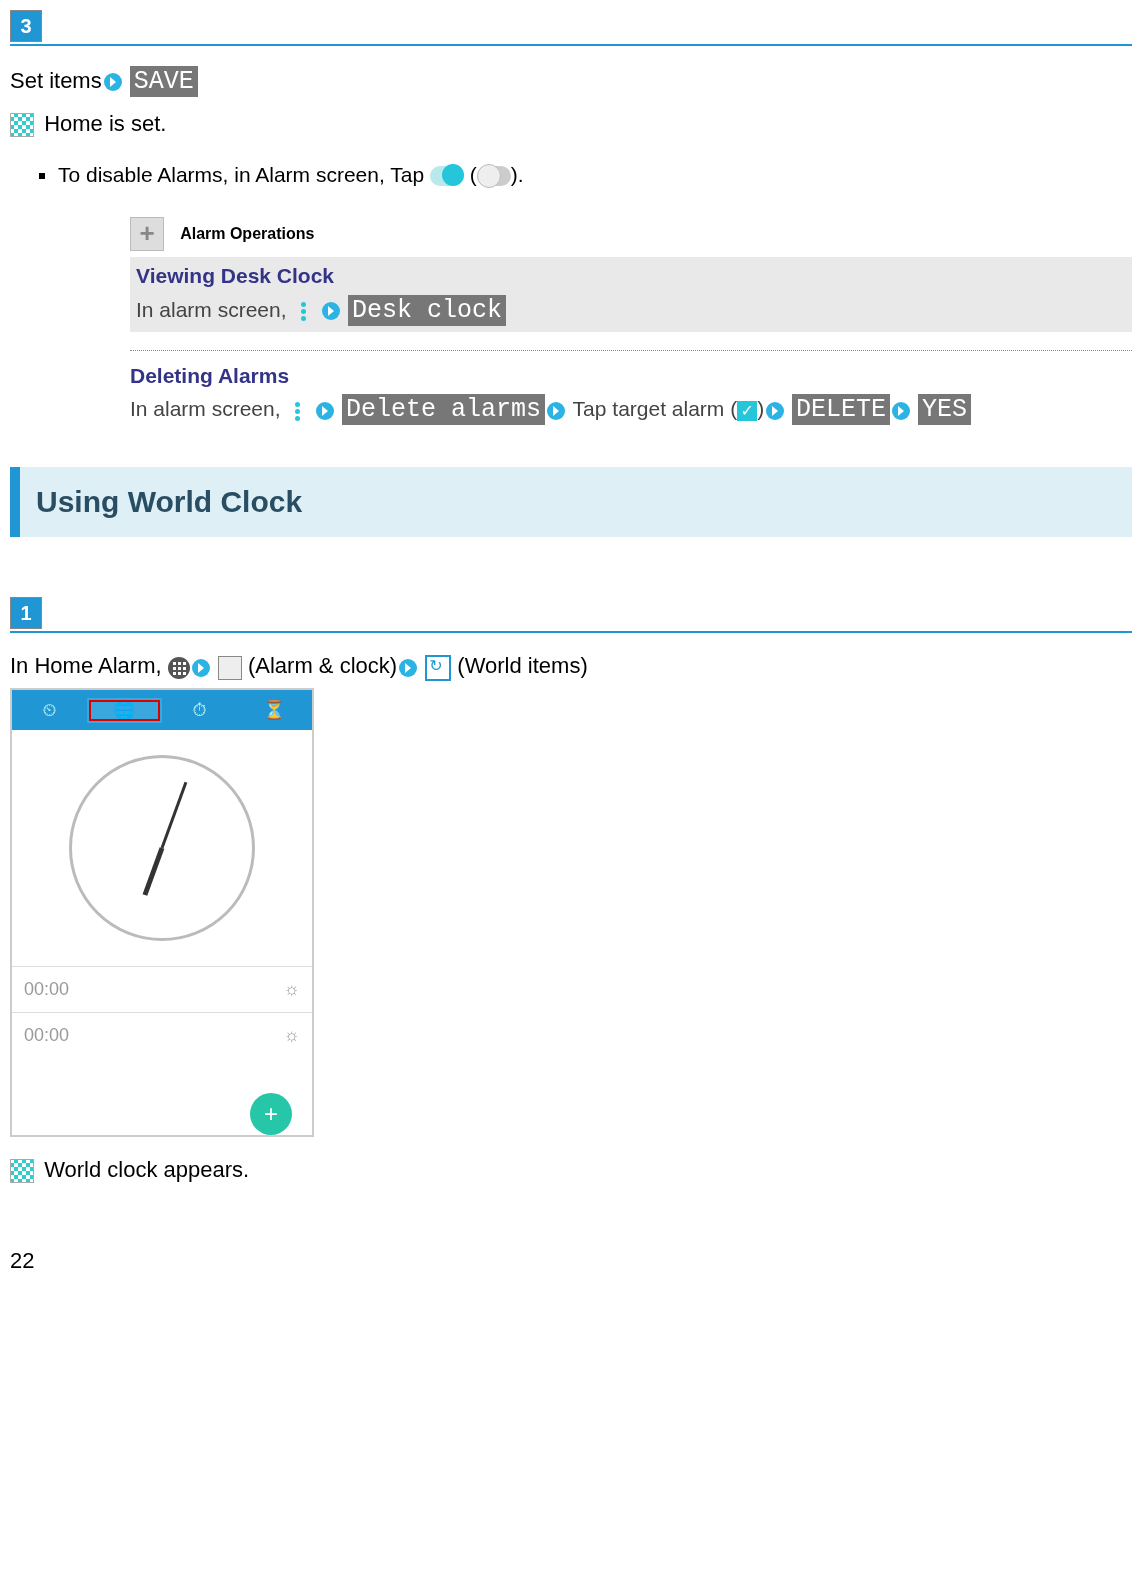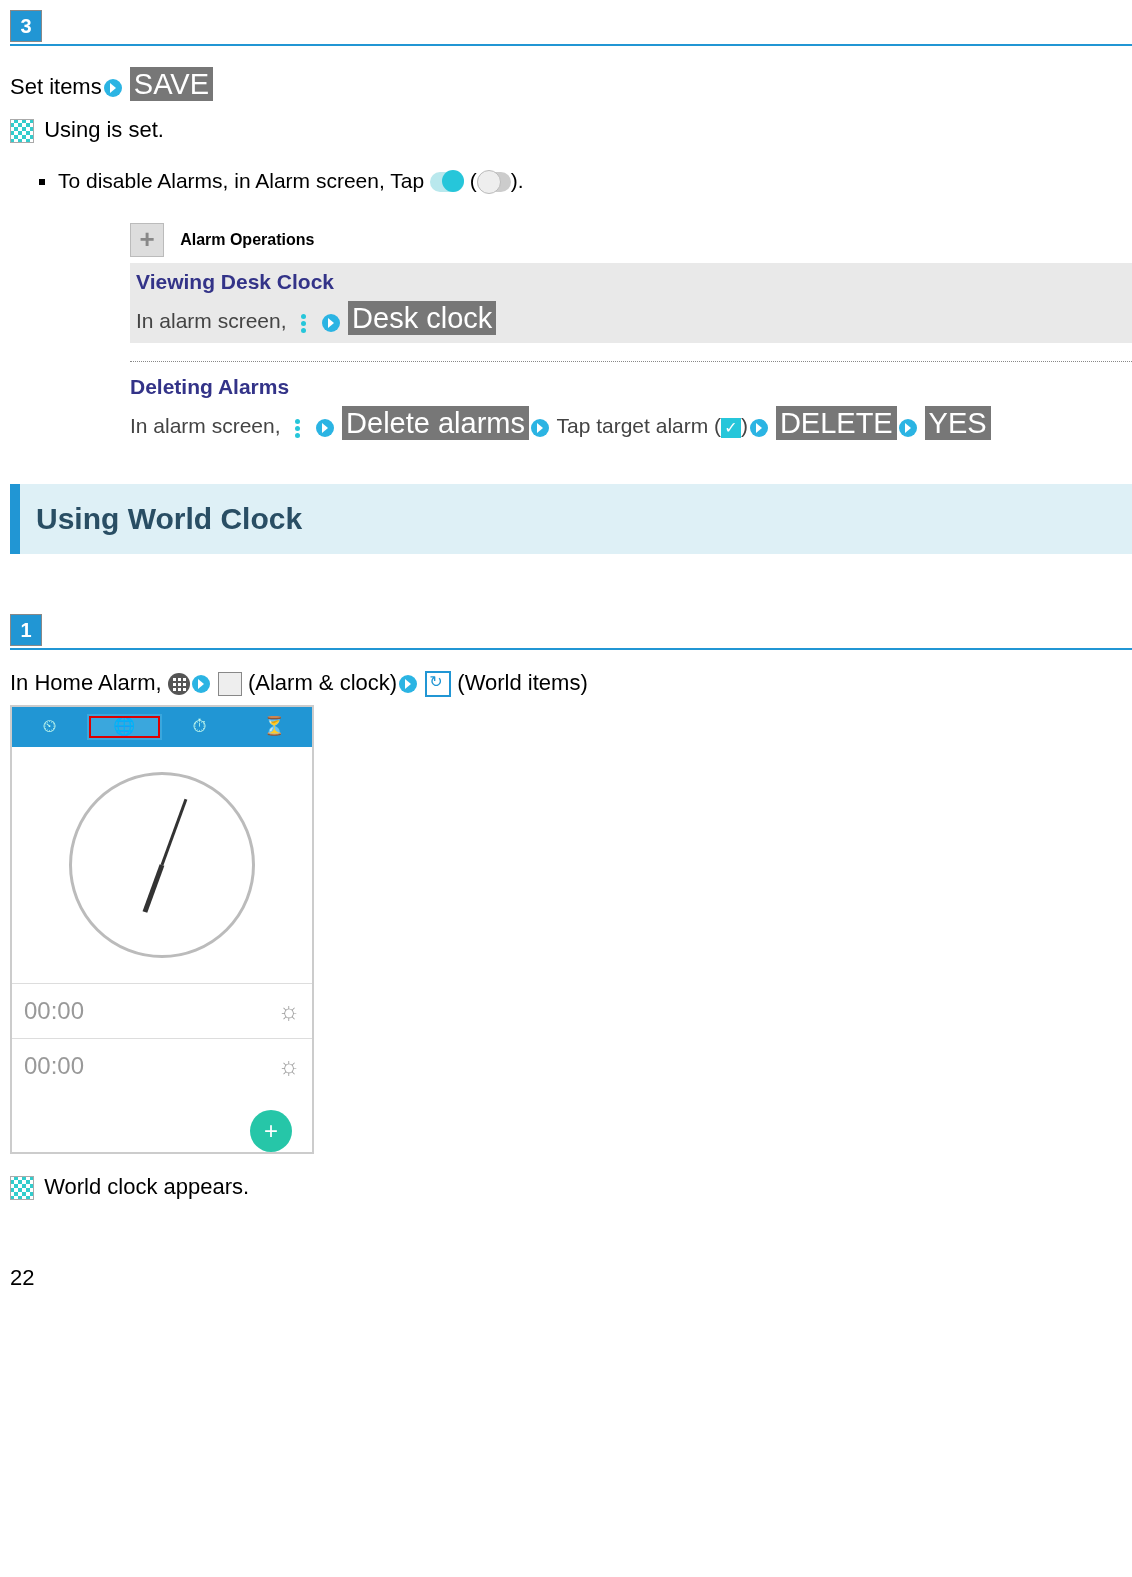--- a/index.html
+++ b/index.html
@@ -35,21 +35,22 @@
     width: 20px;
     height: 20px;
     vertical-align: middle;
     margin: 0 1px;
   }
   .inline-arrow svg { display:block; }
   .ui-label {
     background: #777;
     color: #fff;
     padding: 1px 4px;
-    font-size: 29px;
+    font-size: 25px;
+    font-family: Liberation Mono, monospace;
   }
   .result-icon {
     display: inline-block;
     width: 22px;
     height: 22px;
     background: repeating-conic-gradient(#3cc 0% 25%, #fff 0% 50%) 50% / 8px 8px;
     border: 1px solid #aaa;
     vertical-align: middle;
     margin-right: 4px;
   }
@@ -129,21 +130,21 @@
   .ss-clock {
     width:180px; height:180px; border:3px solid #bbb; border-radius:50%; margin:25px auto; position:relative;
   }
   .ss-clock::before {
     content:""; position:absolute; left:50%; top:50%; width:3px; height:70px; background:#333; transform-origin: top; transform: translate(-50%,0) rotate(200deg);
   }
   .ss-clock::after {
     content:""; position:absolute; left:50%; top:50%; width:5px; height:50px; background:#333; transform-origin: top; transform: translate(-50%,0) rotate(20deg);
   }
   .ss-row {
-    border-top:1px solid #ddd; padding:10px 12px; color:#999; font-size:24px; display:flex; justify-content:space-between; align-items:center;
+    border-top:1px solid #ddd; padding:10px 12px; color:#999; font-size:18px; display:flex; justify-content:space-between; align-items:center;
   }
   .ss-fab {
     width:42px; height:42px; background:#26c6a8; border-radius:50%; position:absolute; right:20px; bottom:20px; color:#fff; text-align:center; line-height:42px; font-size:24px;
   }
   .ss-body { position:relative; height:400px;}
   .page-num { margin-top: 60px; font-size:22px;}
 </style>
 </head>
 <body>
 
@@ -156,21 +157,21 @@
 <div>
   <span>Set items</span><span class="inline-arrow"><svg viewBox="0 0 20 20">
         <circle cx="10" cy="10" r="9" fill="#2bb4e3"></circle>
         <path d="M7 5 l6 5 -6 5" fill="#fff"></path>
       </svg></span>
   <span class="ui-label">SAVE</span>
 </div>
 
 <div style="margin-top:10px;">
   <span class="result-icon"></span>
-  <span>Using is set.</span>
+  <span>Home is set.</span>
 </div>
 
 <ul class="square">
   <li>
     <span>To disable Alarms, in Alarm screen, Tap </span>
     <span class="toggle-on"></span>
     <span> (</span><span class="toggle-off"></span><span>).</span>
   </li>
 </ul>
 

